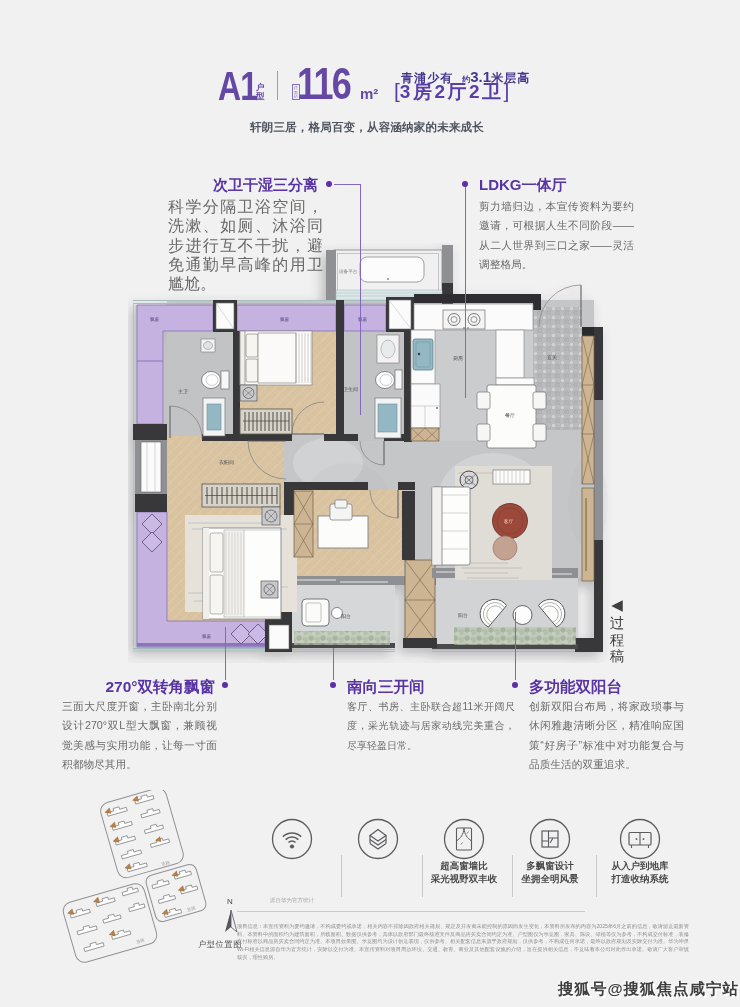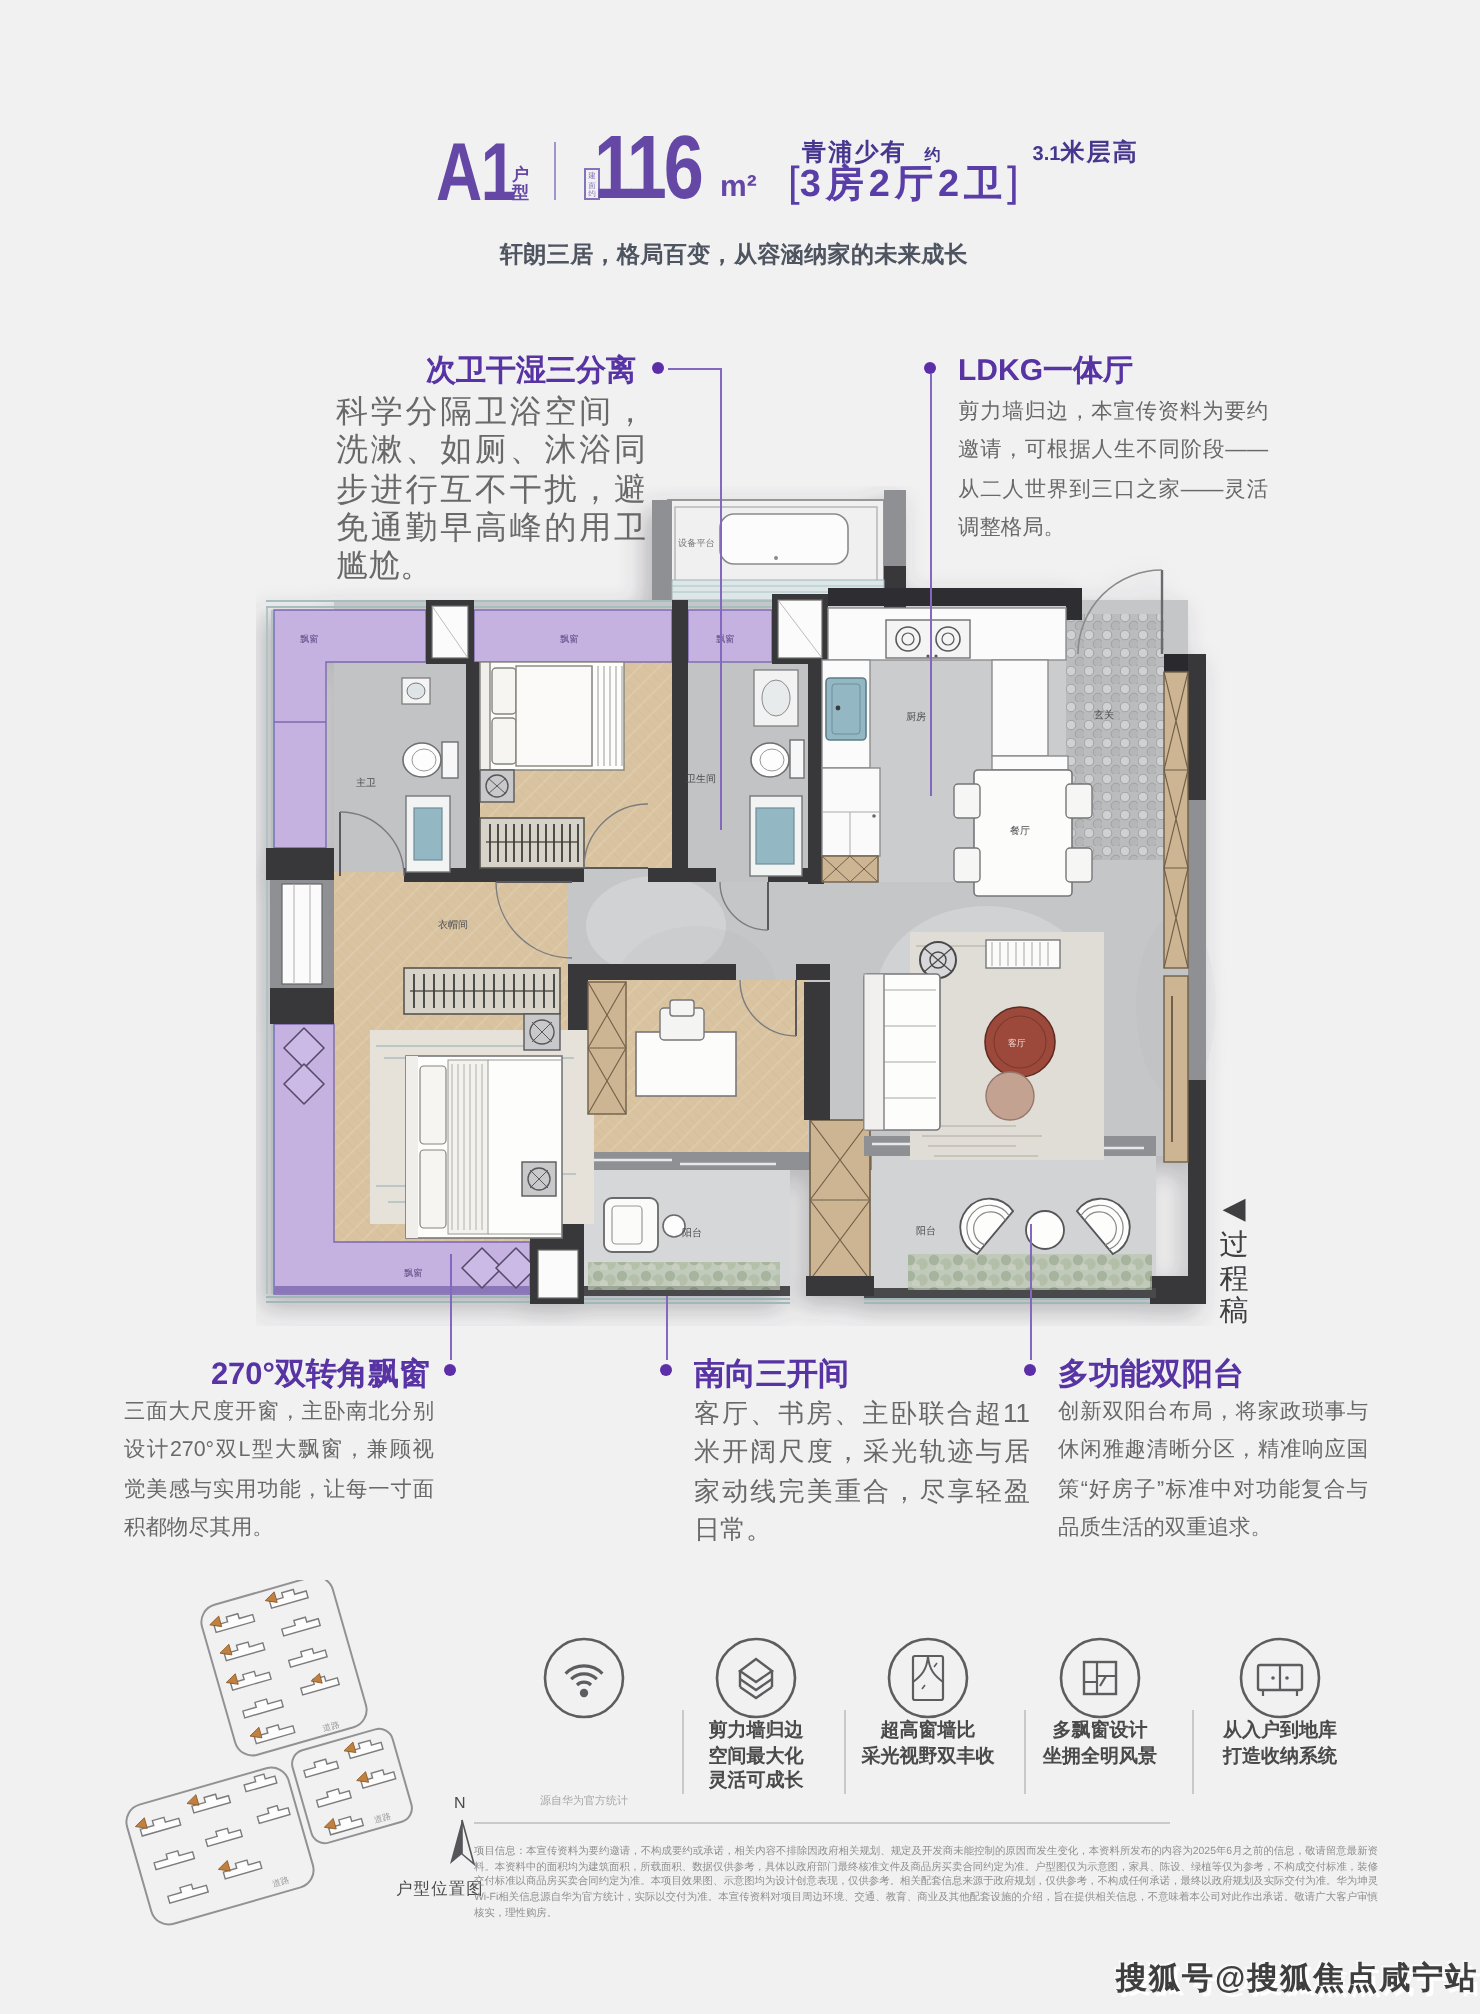--- a/index.html
+++ b/index.html
@@ -14,21 +14,21 @@
 <div class="abs" style="left:256px;top:83px;color:#6548a6;font-size:8.5px;font-weight:700;line-height:8.5px;">户<br>型</div>
 
 <div class="abs" style="left:277px;top:71px;width:1px;height:29px;background:#a394cd;"></div>
 
 <div class="abs" style="left:292px;top:84px;width:8px;height:16px;border:0.5px solid #8672b8;color:#8672b8;font-size:3.8px;line-height:4.6px;text-align:center;padding-top:1px;box-sizing:border-box;overflow:hidden;">建<br>面<br>约</div>
 
 <div class="abs" style="left:297px;top:58px;color:#6548a6;font-weight:700;font-size:45px;transform:scaleX(.80);transform-origin:left top;letter-spacing:-2px;">116</div>
 
 <div class="abs" style="left:360px;top:85px;color:#6548a6;font-weight:700;font-size:15px;">m²</div>
 
-<div class="abs" style="left:401px;top:68px;color:#47378f;font-weight:700;font-size:12px;letter-spacing:1.1px;">青浦少有&nbsp;&nbsp;<span style="font-size:8px;letter-spacing:0;">约</span><span style="font-size:10px;letter-spacing:0;margin-left:46px;">3.1</span>米层高</div>
+<div class="abs" style="left:401px;top:68px;color:#47378f;font-weight:700;font-size:12px;letter-spacing:1.1px;">青浦少有&nbsp;&nbsp;<span style="font-size:8px;letter-spacing:0;">约</span><span style="font-size:15px;letter-spacing:0;">3.1</span>米层高</div>
 
 <div class="abs" style="left:394px;top:79px;color:#5a3ea8;font-weight:700;font-size:19px;letter-spacing:2.5px;"><span style="font-weight:400;font-size:21px;letter-spacing:0;">[</span>3房2厅2卫<span style="font-weight:400;font-size:21px;letter-spacing:0;">]</span></div>
 
 <div class="abs" style="left:367px;top:120px;transform:translateX(-50%);color:#4f5560;font-weight:600;font-size:11.5px;letter-spacing:0.2px;white-space:nowrap;">轩朗三居，格局百变，从容涵纳家的未来成长</div>
 
 <div class="abs" style="left:170px;top:176px;width:148px;text-align:right;color:#5733a3;font-weight:700;font-size:15px;">次卫干湿三分离</div>
 
 <div class="abs" style="left:326px;top:181px;width:6px;height:6px;border-radius:50%;background:#5c2ea8;z-index:6;"></div>
 
 <div class="abs" style="left:334px;top:184px;width:27px;height:1px;background:#8468bf;z-index:6;"></div>
@@ -413,21 +413,21 @@
 <div class="abs" style="left:225px;top:627px;width:1px;height:53px;background:#8468bf;z-index:6;"></div>
 
 <div class="abs" style="left:62px;top:697px;width:155px;color:#696969;font-size:10.7px;line-height:19.3px;text-align:justify;">三面大尺度开窗，主卧南北分别设计270°双L型大飘窗，兼顾视觉美感与实用功能，让每一寸面积都物尽其用。</div>
 
 <div class="abs" style="left:330px;top:682px;width:6px;height:6px;border-radius:50%;background:#5c2ea8;z-index:6;"></div>
 
 <div class="abs" style="left:333px;top:648px;width:1px;height:32px;background:#8468bf;z-index:6;"></div>
 
 <div class="abs" style="left:347px;top:677px;color:#5733a3;font-weight:700;font-size:15.5px;text-align:right;">南向三开间</div>
 
-<div class="abs" style="left:347px;top:697px;width:168px;color:#696969;font-size:13px;line-height:19.3px;text-align:justify;">客厅、书房、主卧联合超11米开阔尺度，采光轨迹与居家动线完美重合，尽享轻盈日常。</div>
+<div class="abs" style="left:347px;top:697px;width:168px;color:#696969;font-size:10px;line-height:19.3px;text-align:justify;">客厅、书房、主卧联合超11米开阔尺度，采光轨迹与居家动线完美重合，尽享轻盈日常。</div>
 
 <div class="abs" style="left:512px;top:682px;width:6px;height:6px;border-radius:50%;background:#5c2ea8;z-index:6;"></div>
 
 <div class="abs" style="left:515px;top:612px;width:1px;height:68px;background:#8468bf;z-index:6;"></div>
 
 <div class="abs" style="left:529px;top:677px;color:#5733a3;font-weight:700;font-size:15.5px;">多功能双阳台</div>
 
 <div class="abs" style="left:529px;top:697px;width:155px;color:#696969;font-size:10.7px;line-height:19.3px;text-align:justify;">创新双阳台布局，将家政琐事与休闲雅趣清晰分区，精准响应国策“好房子”标准中对功能复合与品质生活的双重追求。</div>
 
 <div class="abs" id="sitemap" style="left:52px;top:790px;width:200px;height:180px;">
@@ -536,21 +536,20 @@
 <rect x="389" y="17.5" width="22" height="12.5" rx="1" stroke-width="1.2"></rect>
 <path d="M400,17.5 V30 M391.5,30 V33 M408.5,30 V33" stroke-width="1.1"></path>
 </g>
 <circle cx="396.5" cy="24" r="0.9" fill="#5d5d5f"></circle>
       <circle cx="403.5" cy="24" r="0.9" fill="#5d5d5f"></circle>
 </svg>
 
 
 <div class="abs" style="left:-4px;top:82px;width:112px;text-align:center;color:#a8a8a8;font-size:5.5px;">源自华为官方统计</div>
 
-<div class="abs" style="left:95px;top:45px;width:86px;text-align:center;color:#4a4a4a;font-weight:600;font-size:9.5px;line-height:12.5px;">剪力墙归边<br>空间最大化<br>灵活可成长</div>
 
 <div class="abs" style="left:173px;top:45px;width:102px;text-align:center;color:#4a4a4a;font-weight:600;font-size:9.5px;line-height:12.5px;">超高窗墙比<br>采光视野双丰收</div>
 
 <div class="abs" style="left:266px;top:45px;width:88px;text-align:center;color:#4a4a4a;font-weight:600;font-size:9.5px;line-height:12.5px;">多飘窗设计<br>坐拥全明风景</div>
 
 <div class="abs" style="left:356px;top:45px;width:88px;text-align:center;color:#4a4a4a;font-weight:600;font-size:9.5px;line-height:12.5px;">从入户到地库<br>打造收纳系统</div>
 
 <div class="abs" style="left:101px;top:40px;width:1px;height:42px;background:#c9c9c9;"></div>
 <div class="abs" style="left:182px;top:40px;width:1px;height:42px;background:#c9c9c9;"></div>
 <div class="abs" style="left:272px;top:40px;width:1px;height:42px;background:#c9c9c9;"></div>

